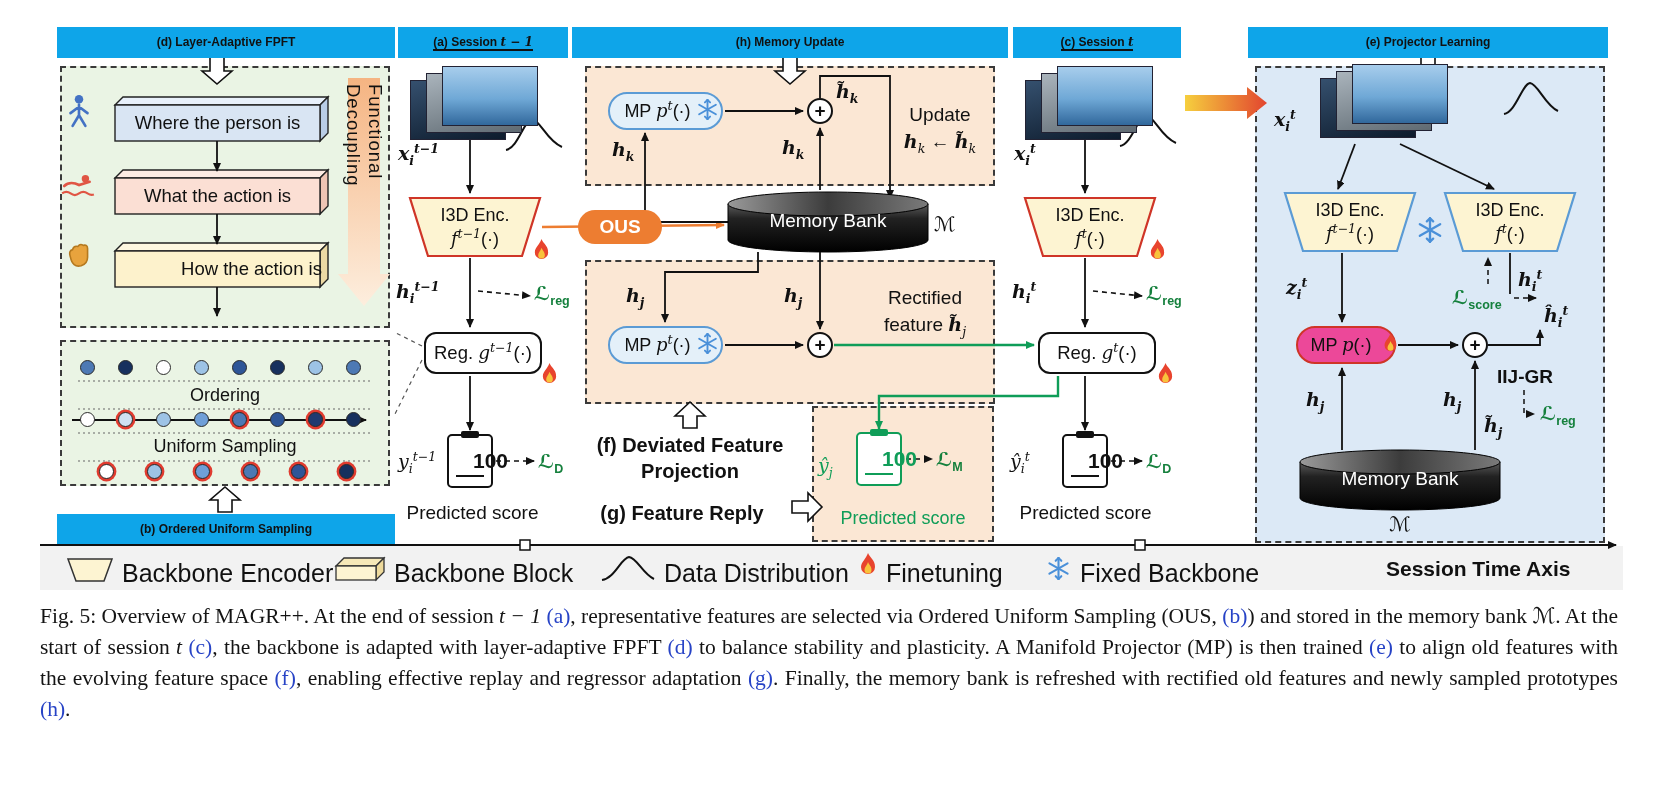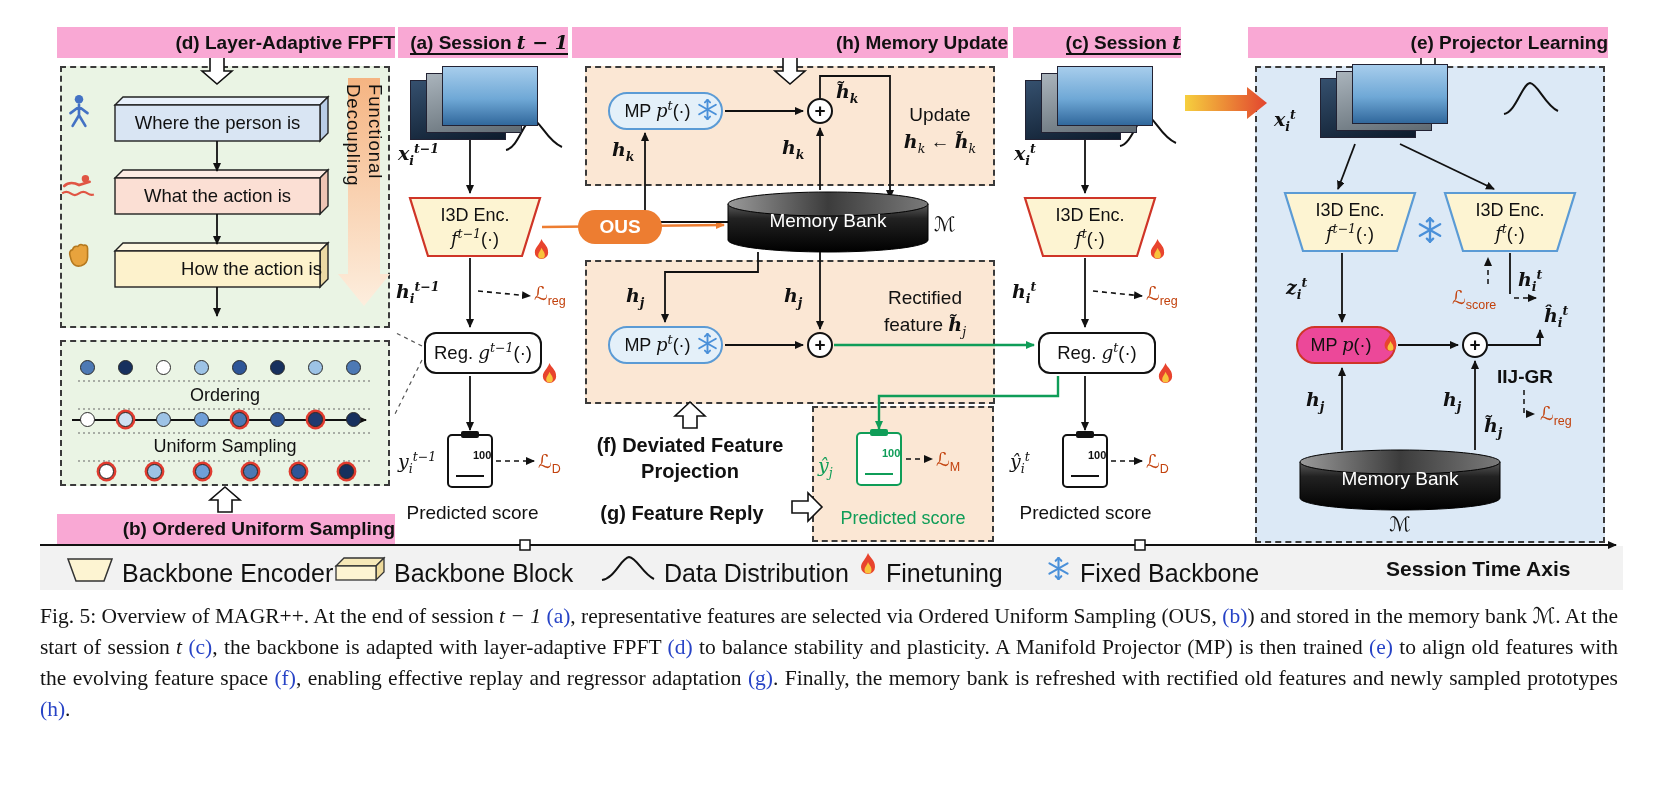--- a/index.html
+++ b/index.html
@@ -2,45 +2,45 @@
 <html><head>
 <meta charset="utf-8">
 <style>
   html,body{margin:0;padding:0;background:#fff;}
   .stage{position:relative;width:1655px;height:790px;background:#fff;overflow:hidden;
          font-family:"Liberation Sans",sans-serif;color:#111;}
   .bg{position:absolute;z-index:0;box-sizing:border-box;}
   svg.layer{position:absolute;left:0;top:0;z-index:1;}
   .panel{position:absolute;z-index:0;border:2px dashed #3a3a3a;box-sizing:border-box;}
   .pgreen{background:#eaf4e4;} .ppeach{background:#fbe7d4;} .pblue{background:#dce9f6;}
-  .strip{position:absolute;z-index:2;background:#f9a8d4;text-align:right;font-weight:bold;
-         font-size:19px;line-height:31px;white-space:nowrap;}
+  .strip{position:absolute;z-index:2;background:#0ea5e9;text-align:center;font-weight:bold;
+         font-size:12px;line-height:31px;white-space:nowrap;}
   .ul{border-bottom:2px solid #111;padding-bottom:0px;}
   .lbl{position:absolute;z-index:2;font-size:19px;white-space:nowrap;}
   .math{font-family:"DejaVu Serif",serif;font-style:italic;}
   .bold{font-weight:bold;}
   sub.s,sup.s{font-size:12.5px;font-family:"DejaVu Serif",serif;font-style:italic;line-height:0;}
   sub.su{font-size:12.5px;font-style:normal;font-family:"Liberation Sans",sans-serif;line-height:0;}
   .scr{font-family:"DejaVu Sans",sans-serif;font-style:normal;}
-  .red{color:#c2410c;} .grn{color:#0f9d58;}
+  .red{color:#15803d;font-weight:bold;} .grn{color:#0f9d58;}
   .boxtext{position:absolute;z-index:2;display:flex;align-items:center;justify-content:center;font-size:18.5px;}
   .traptxt{position:absolute;z-index:2;text-align:center;font-size:18px;line-height:23px;padding-top:4px;}
   .regbox{position:absolute;z-index:2;box-sizing:border-box;text-align:center;background:#fff;
           border:2px solid #111;border-radius:12px;font-size:18.5px;line-height:38px;}
   .mpbox{position:absolute;z-index:2;box-sizing:border-box;text-align:center;background:#e4f0f9;
          border:2px solid #5b9bd5;border-radius:19px;font-size:18px;line-height:34px;padding-right:16px;}
   .mpred{background:#ec4899;border-color:#cf3527;}
   .plus{position:absolute;z-index:2;width:26px;height:26px;box-sizing:border-box;border:2px solid #111;
         border-radius:50%;background:#fff;text-align:center;line-height:21px;font-size:19px;font-weight:bold;}
   .clip{position:absolute;z-index:2;width:46px;height:54px;box-sizing:border-box;border:2.5px solid #111;
         border-radius:5px;background:#fff;text-align:center;color:#111;}
   .clip::before{content:"";position:absolute;top:-5px;left:50%;transform:translateX(-50%);
         width:18px;height:7px;background:#111;border-radius:2px;}
   .clip::after{content:"";position:absolute;left:7px;right:7px;bottom:9px;border-top:2px solid;}
-  .clip .sc{margin-top:13px;font-weight:bold;font-size:11px;padding-left:24px;}
+  .clip .sc{margin-top:13px;font-weight:bold;font-size:21px;padding-left:24px;}
   .clip.g{border-color:#0f9d58;color:#0f9d58;} .clip.g::before{background:#0f9d58;}
   .ousbox{position:absolute;z-index:2;width:84px;height:34px;background:#ed7d31;border-radius:17px;
           color:#fff;font-weight:bold;font-size:19px;text-align:center;line-height:34px;}
   .thumbs{position:absolute;z-index:2;width:132px;height:76px;}
   .ph{position:absolute;width:96px;height:60px;border:1.5px solid #223;box-sizing:border-box;}
   .ph.p1{left:0;top:14px;background:linear-gradient(165deg,#35506e 0%,#0d1b2c 100%);}
   .ph.p2{left:16px;top:7px;background:linear-gradient(165deg,#aab4bc 0%,#5f6a72 100%);}
   .ph.p3{left:32px;top:0;background:linear-gradient(180deg,#a7cdec 0%,#6fa8d6 55%,#31689c 100%);}
   .banklbl{position:absolute;z-index:2;color:#fff;font-size:19px;text-align:center;}
   .dot{position:absolute;z-index:2;width:15px;height:15px;border-radius:50%;

